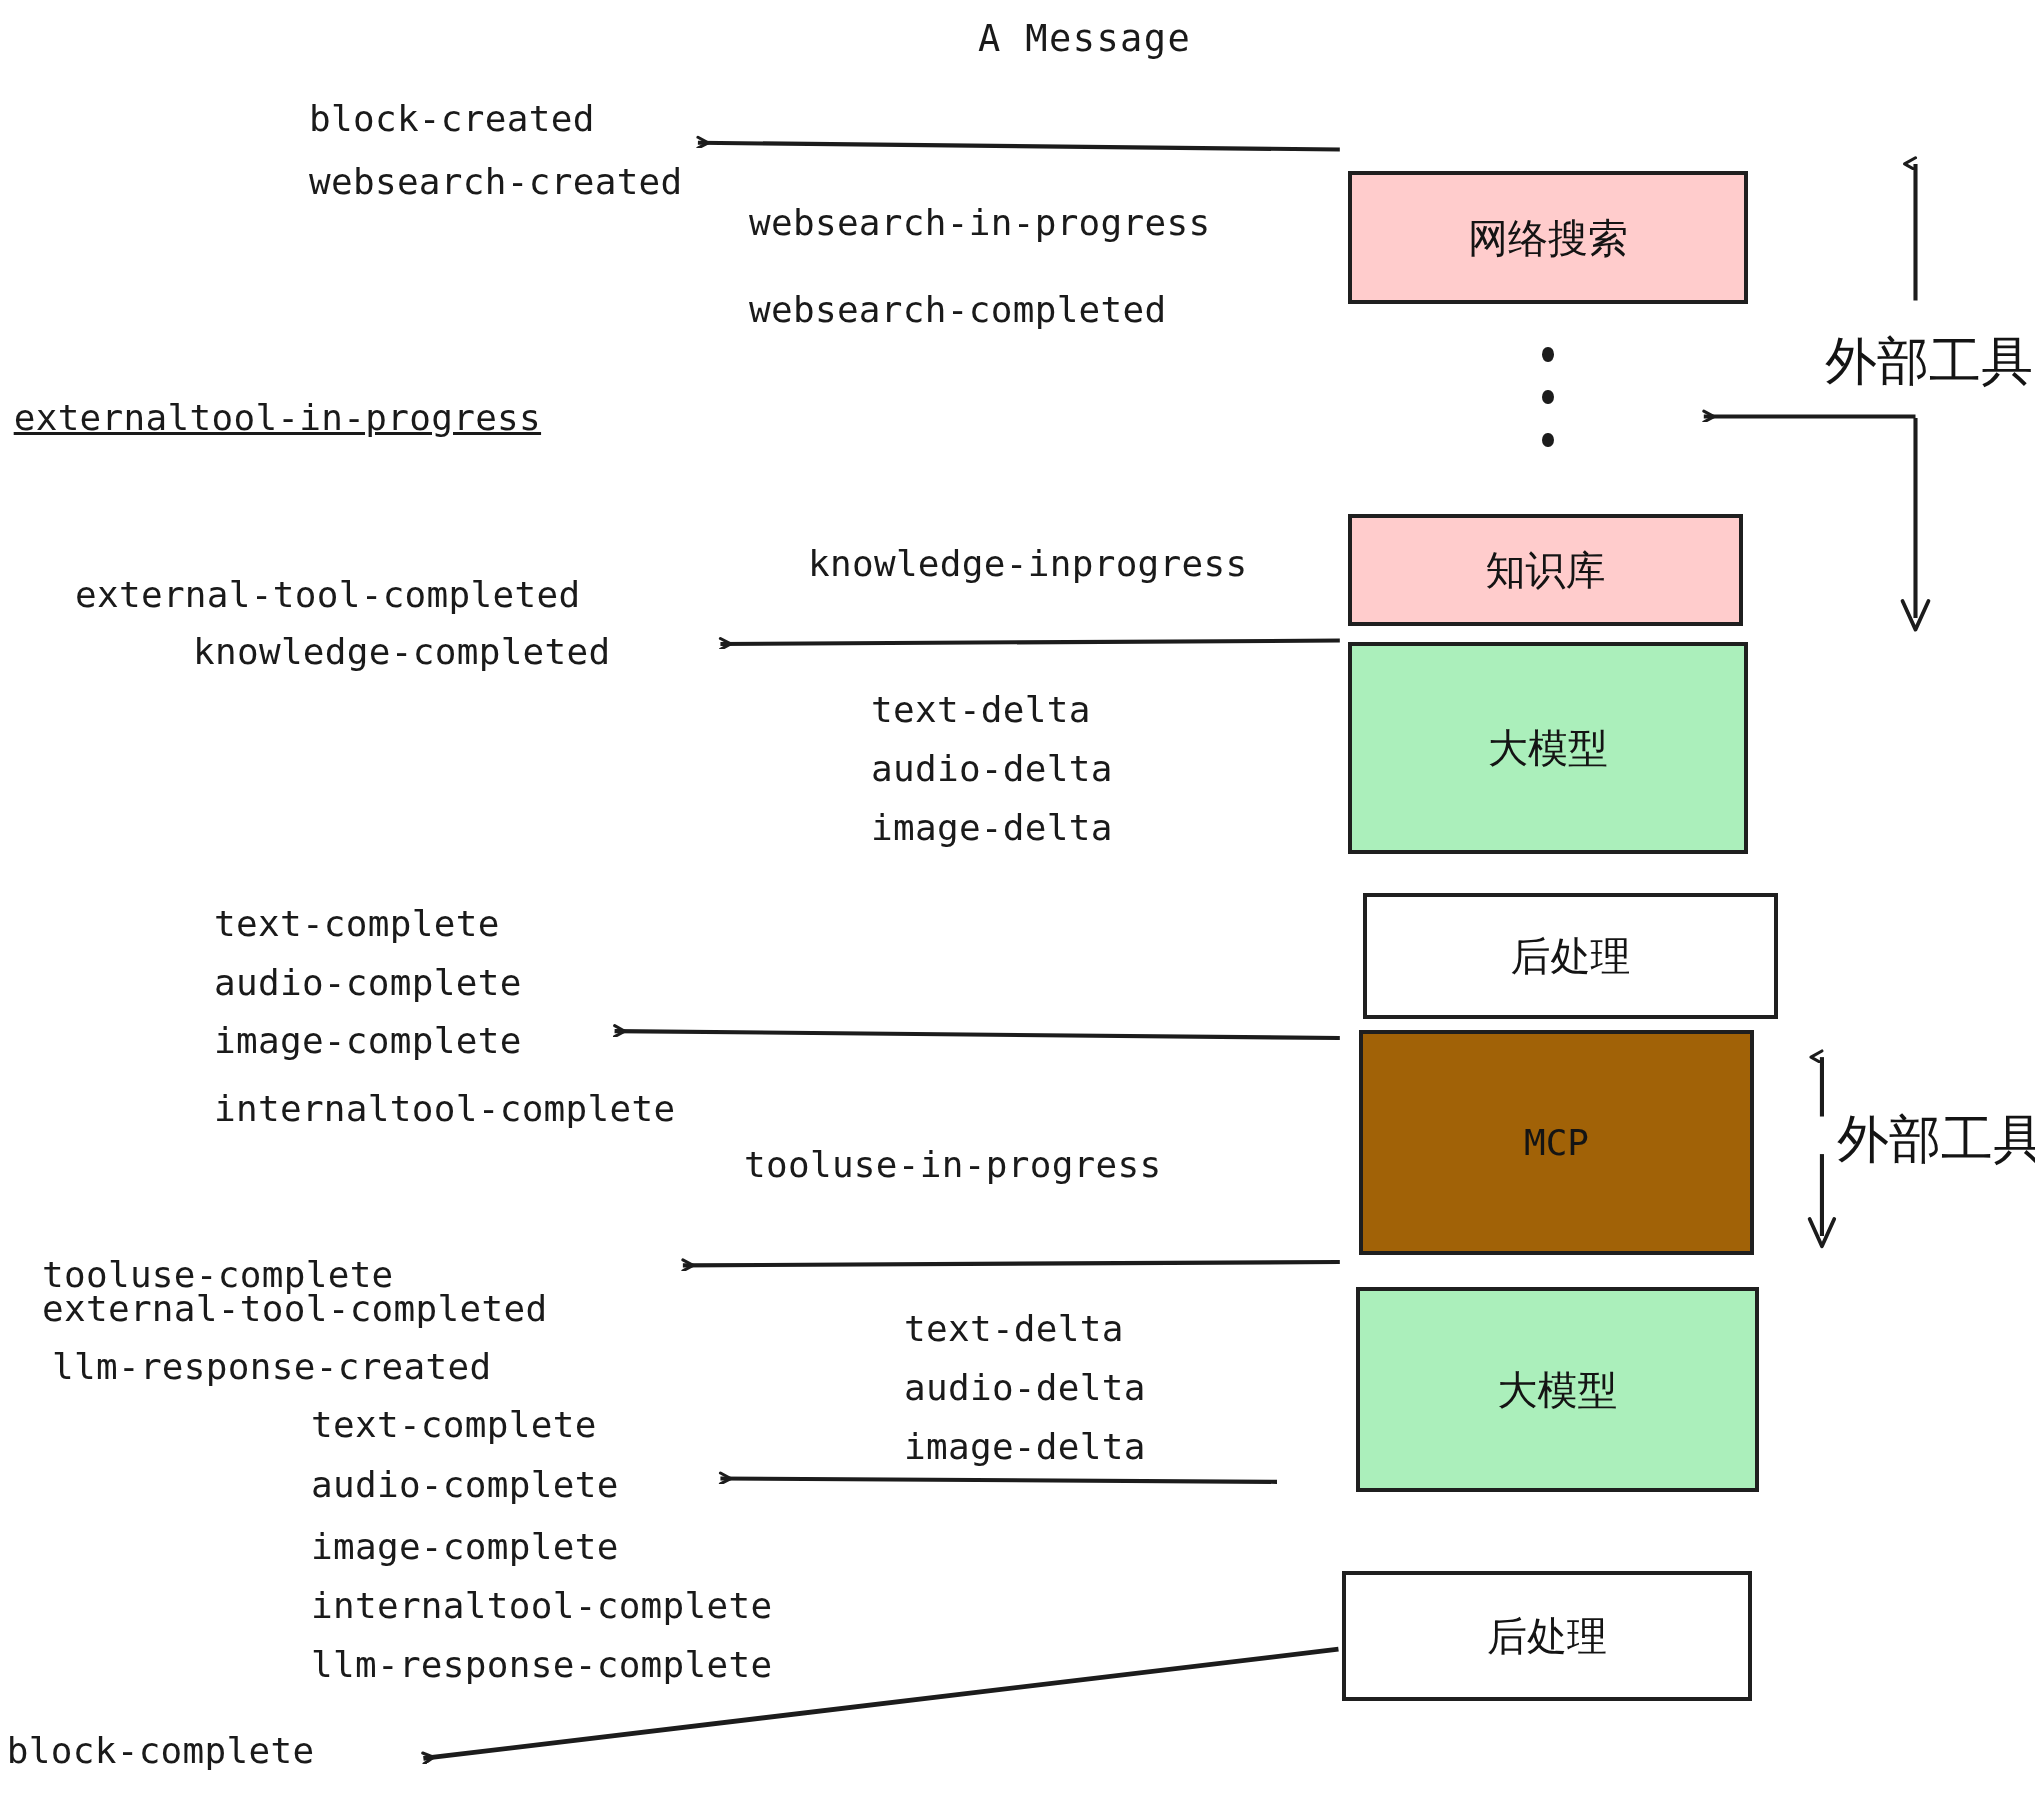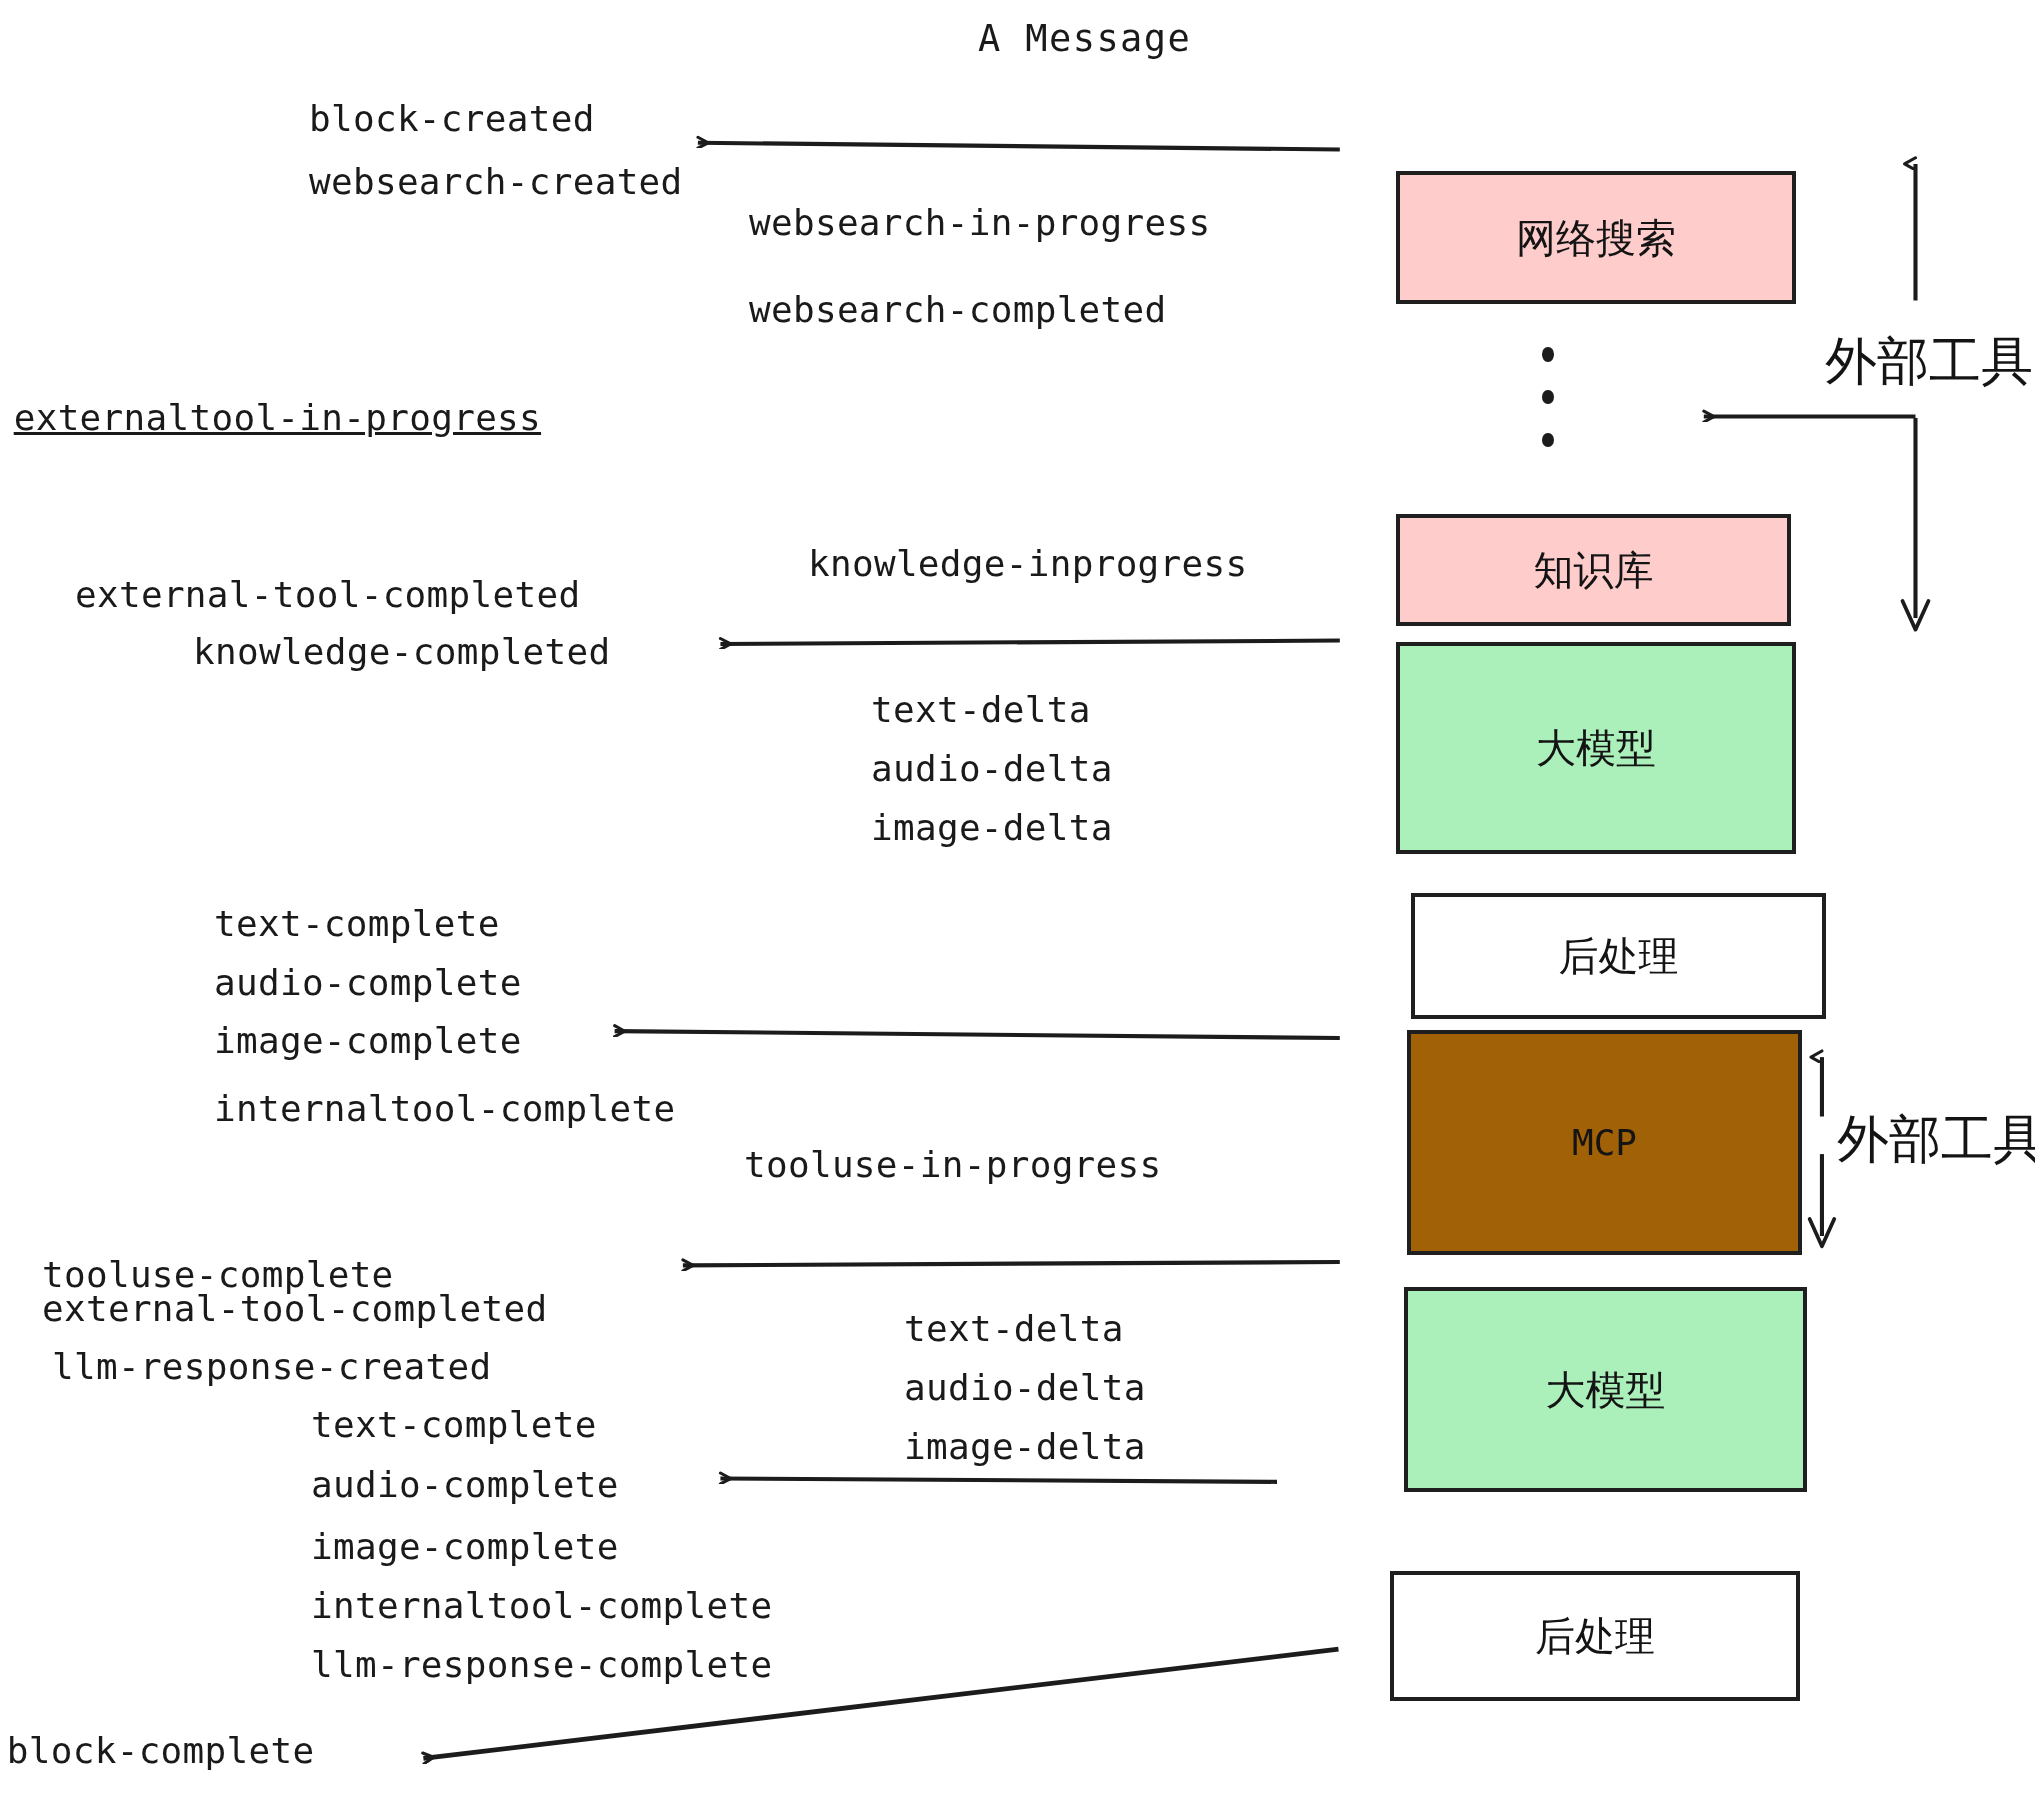--- a/index.html
+++ b/index.html
@@ -21,21 +21,21 @@
   }
   .title{
     position:absolute;
     font-family:"DejaVu Sans Mono","Liberation Mono",monospace;
     font-size:37px;color:#1a1a1a;white-space:pre;letter-spacing:1.4px;
   }
   .node{
     position:absolute;
     border:4.8px solid #1f1f1f;
     box-sizing:border-box;
-    display:flex;align-items:center;justify-content:center;margin-left:48px;
+    display:flex;align-items:center;justify-content:center;
   }
   .node .nlabel{
     font-family:"DejaVu Sans","Liberation Sans",sans-serif;
     font-size:40px;color:#141414;white-space:pre;line-height:1;
   }
   .node.mono .nlabel{
     font-family:"DejaVu Sans Mono","Liberation Mono",monospace;
     font-size:36px;
   }
   .sidelbl{

